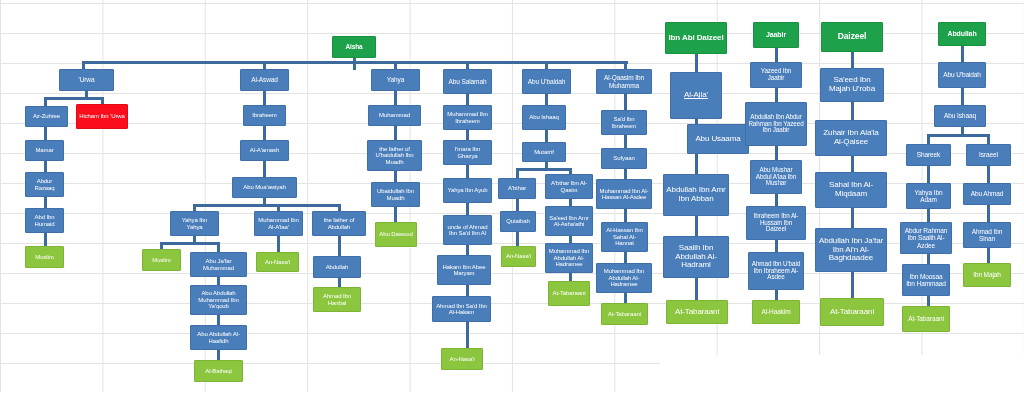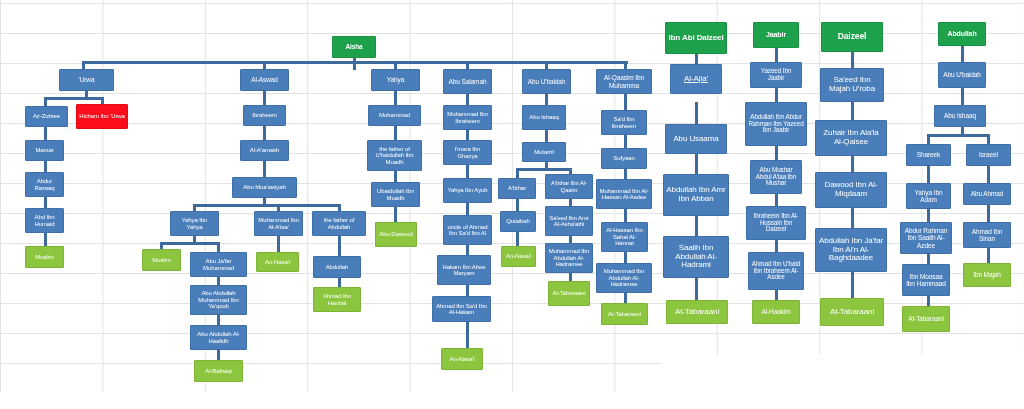--- a/index.html
+++ b/index.html
@@ -200,36 +200,36 @@
     <div class="node blue" style="left: 545px; top: 243px; width: 48px; height: 30px; font-size: 6px;">Muhammad Ibn Abdullah Al-Hadramee</div>
     <div class="node green-light" style="left: 548px; top: 281px; width: 42px; height: 25px; font-size: 6px;">At-Tabaraani</div>
     <div class="node blue" style="left: 596px; top: 69px; width: 56px; height: 25px; font-size: 6.5px;">Al-Qaasim Ibn Muhamma</div>
     <div class="node blue" style="left: 601px; top: 110px; width: 46px; height: 25px; font-size: 6px;">Sa'd Ibn Ibraheem</div>
     <div class="node blue" style="left: 601px; top: 148px; width: 46px; height: 21px; font-size: 6px;">Sufyaan</div>
     <div class="node blue" style="left: 596px; top: 179px; width: 56px; height: 30px; font-size: 6px;">Muhammad Ibn Al-Hassan Al-Asdee</div>
     <div class="node blue" style="left: 601px; top: 222px; width: 47px; height: 30px; font-size: 6px;">Al-Hassan Ibn Sahal Al-Hannat</div>
     <div class="node blue" style="left: 596px; top: 263px; width: 56px; height: 30px; font-size: 6px;">Muhammad Ibn Abdullah Al-Hadramee</div>
     <div class="node green-light" style="left: 601px; top: 303px; width: 47px; height: 22px; font-size: 6px;">At-Tabaraani</div>
     <div class="node green-dark" style="left: 665px; top: 22px; width: 62px; height: 32px; font-size: 8px;">Ibn Abi Daizeel</div>
-    <div class="node blue" style="left: 670px; top: 64px; width: 52px; height: 30px; font-size: 8px; text-decoration: underline;">Al-Ajla'</div>
-    <div class="node blue" style="left: 665px; top: 124px; width: 62px; height: 30px; font-size: 8px;">Abu Usaama</div>
+    <div class="node blue" style="left: 670px; top: 72px; width: 52px; height: 47px; font-size: 8px; text-decoration: underline;">Al-Ajla'</div>
+    <div class="node blue" style="left: 687px; top: 124px; width: 62px; height: 30px; font-size: 8px;">Abu Usaama</div>
     <div class="node blue" style="left: 663px; top: 174px; width: 66px; height: 42px; font-size: 8px;">Abdullah Ibn Amr Ibn Abban</div>
     <div class="node blue" style="left: 663px; top: 236px; width: 66px; height: 42px; font-size: 8px;">Saalih Ibn Abdullah Al-Hadrami</div>
     <div class="node green-light" style="left: 666px; top: 300px; width: 62px; height: 24px; font-size: 8px;">At-Tabaraani</div>
     <div class="node green-dark" style="left: 753px; top: 22px; width: 46px; height: 26px; font-size: 7px;">Jaabir</div>
     <div class="node blue" style="left: 750px; top: 62px; width: 52px; height: 26px; font-size: 6.3px;">Yazeed Ibn Jaabir</div>
     <div class="node blue" style="left: 745px; top: 102px; width: 62px; height: 44px; font-size: 6.3px;">Abdullah Ibn Abdur Rahman Ibn Yazeed Ibn Jaabir</div>
     <div class="node blue" style="left: 750px; top: 160px; width: 52px; height: 34px; font-size: 6.3px;">Abu Mushar Abdul A'laa Ibn Mushar</div>
     <div class="node blue" style="left: 746px; top: 206px; width: 60px; height: 34px; font-size: 6.3px;">Ibraheem Ibn Al-Hussain Ibn Daizeel</div>
     <div class="node blue" style="left: 748px; top: 252px; width: 56px; height: 38px; font-size: 6.3px;">Ahmad Ibn U'baid Ibn Ibraheem Al-Asdee</div>
     <div class="node green-light" style="left: 752px; top: 300px; width: 48px; height: 24px; font-size: 6.5px;">Al-Haakim</div>
     <div class="node green-dark" style="left: 821px; top: 22px; width: 62px; height: 30px; font-size: 8.5px;">Daizeel</div>
     <div class="node blue" style="left: 820px; top: 68px; width: 64px; height: 34px; font-size: 8px;">Sa'eed Ibn Majah U'roba</div>
     <div class="node blue" style="left: 815px; top: 120px; width: 72px; height: 36px; font-size: 8px;">Zuhair Ibn Ala'la Al-Qaisee</div>
-    <div class="node blue" style="left: 815px; top: 172px; width: 72px; height: 36px; font-size: 8px;">Dawood Ibn Al-Miqdaam</div>
+    <div class="node blue" style="left: 815px; top: 172px; width: 72px; height: 36px; font-size: 8px;">Sahal Ibn Al-Miqdaam</div>
     <div class="node blue" style="left: 815px; top: 228px; width: 72px; height: 44px; font-size: 8px;">Abdullah Ibn Ja'far Ibn Ai'n Al-Baghdaadee</div>
     <div class="node green-light" style="left: 820px; top: 298px; width: 64px; height: 28px; font-size: 8px;">At-Tabaraani</div>
     <div class="node green-dark" style="left: 938px; top: 22px; width: 48px; height: 24px; font-size: 7px;">Abdullah</div>
     <div class="node blue" style="left: 938px; top: 62px; width: 48px; height: 26px; font-size: 6.5px;">Abu U'baidah</div>
     <div class="node blue" style="left: 934px; top: 105px; width: 52px; height: 22px; font-size: 6.5px;">Abu Ishaaq</div>
     <div class="node blue" style="left: 906px; top: 144px; width: 45px; height: 22px; font-size: 6.5px;">Shareek</div>
     <div class="node blue" style="left: 966px; top: 144px; width: 45px; height: 22px; font-size: 6.5px;">Israeel</div>
     <div class="node blue" style="left: 906px; top: 183px; width: 45px; height: 26px; font-size: 6.5px;">Yahya Ibn Adam</div>
     <div class="node blue" style="left: 963px; top: 183px; width: 48px; height: 22px; font-size: 6.5px;">Abu Ahmad</div>
     <div class="node blue" style="left: 900px; top: 222px; width: 52px; height: 32px; font-size: 6.5px;">Abdur Rahman Ibn Saalih Al-Azdee</div>

